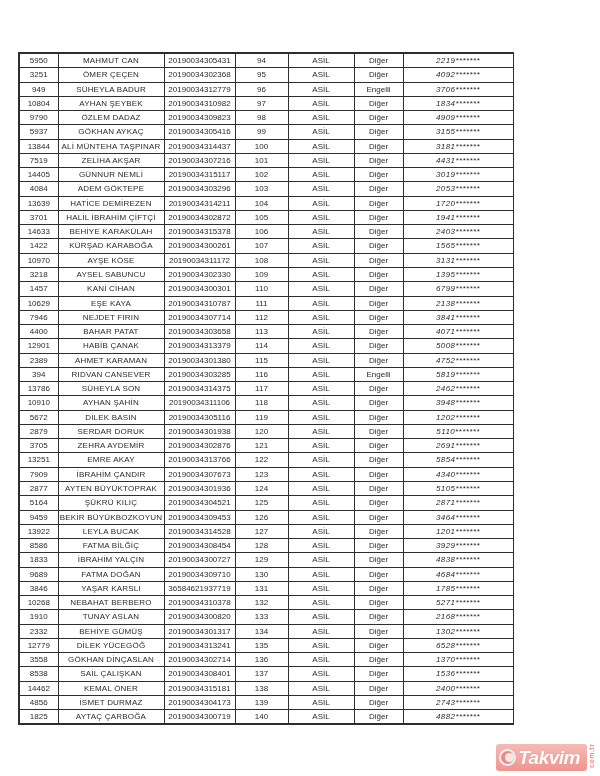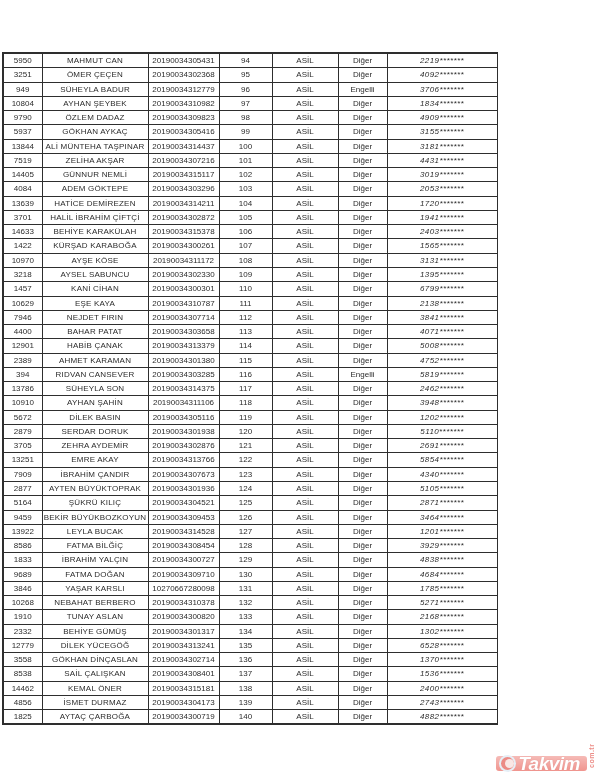--- a/index.html
+++ b/index.html
@@ -7,21 +7,21 @@
   body {
     position:relative;
     background:#ffffff;
     font-family:"Liberation Sans", sans-serif;
     overflow:hidden;
   }
 
   
   .table-wrap {
     position:absolute;
-    left:2px;
+    left:18px;
     top:52px;
   }
   table.grid {
     border-collapse:collapse;
     table-layout:fixed;
   }
   table.grid td {
     height:13.26px;
     line-height:13.26px;
     font-size:8px;
@@ -65,21 +65,21 @@
     display:flex;
     align-items:flex-end;
     opacity:0.62;
   }
   .logo-badge {
     display:flex;
     align-items:center;
     background:linear-gradient(#f0928c, #e8554b);
     border-radius:3px;
     padding:2px 7px 3px 3px;
-    height:15px;
+    height:27px;
   }
   .logo-emblem {
     width:17px; height:17px;
     border-radius:50%;
     background:#d8e6f2;
     position:relative;
     margin-right:2px;
     flex:none;
   }
   .logo-emblem::before {
@@ -455,21 +455,21 @@
         <td class="c-name">FATMA DOĞAN</td>
         <td class="c-appno">20190034309710</td>
         <td class="c-rank">130</td>
         <td class="c-type">ASİL</td>
         <td class="c-status">Diğer</td>
         <td class="c-phone">4684*******</td>
       </tr>
         <tr>
         <td class="c-id">3846</td>
         <td class="c-name">YAŞAR KARSLI</td>
-        <td class="c-appno">10270667280098</td>
+        <td class="c-appno">36584621937719</td>
         <td class="c-rank">131</td>
         <td class="c-type">ASİL</td>
         <td class="c-status">Diğer</td>
         <td class="c-phone">1785*******</td>
       </tr>
         <tr>
         <td class="c-id">10268</td>
         <td class="c-name">NEBAHAT BERBERO</td>
         <td class="c-appno">20190034310378</td>
         <td class="c-rank">132</td>

